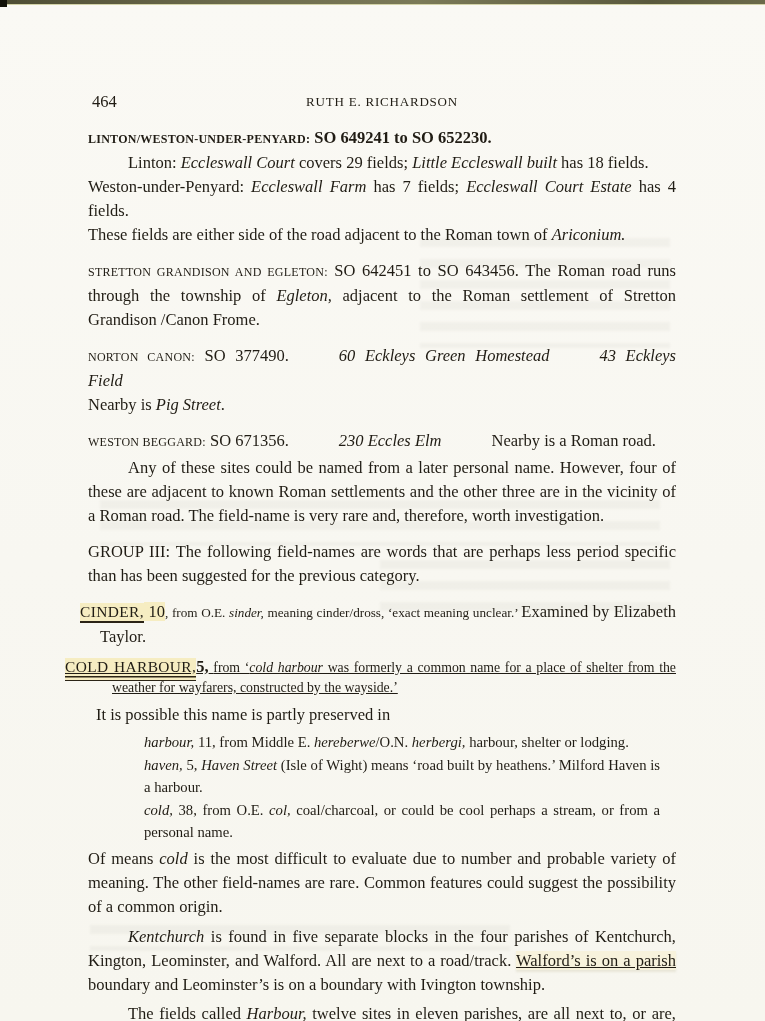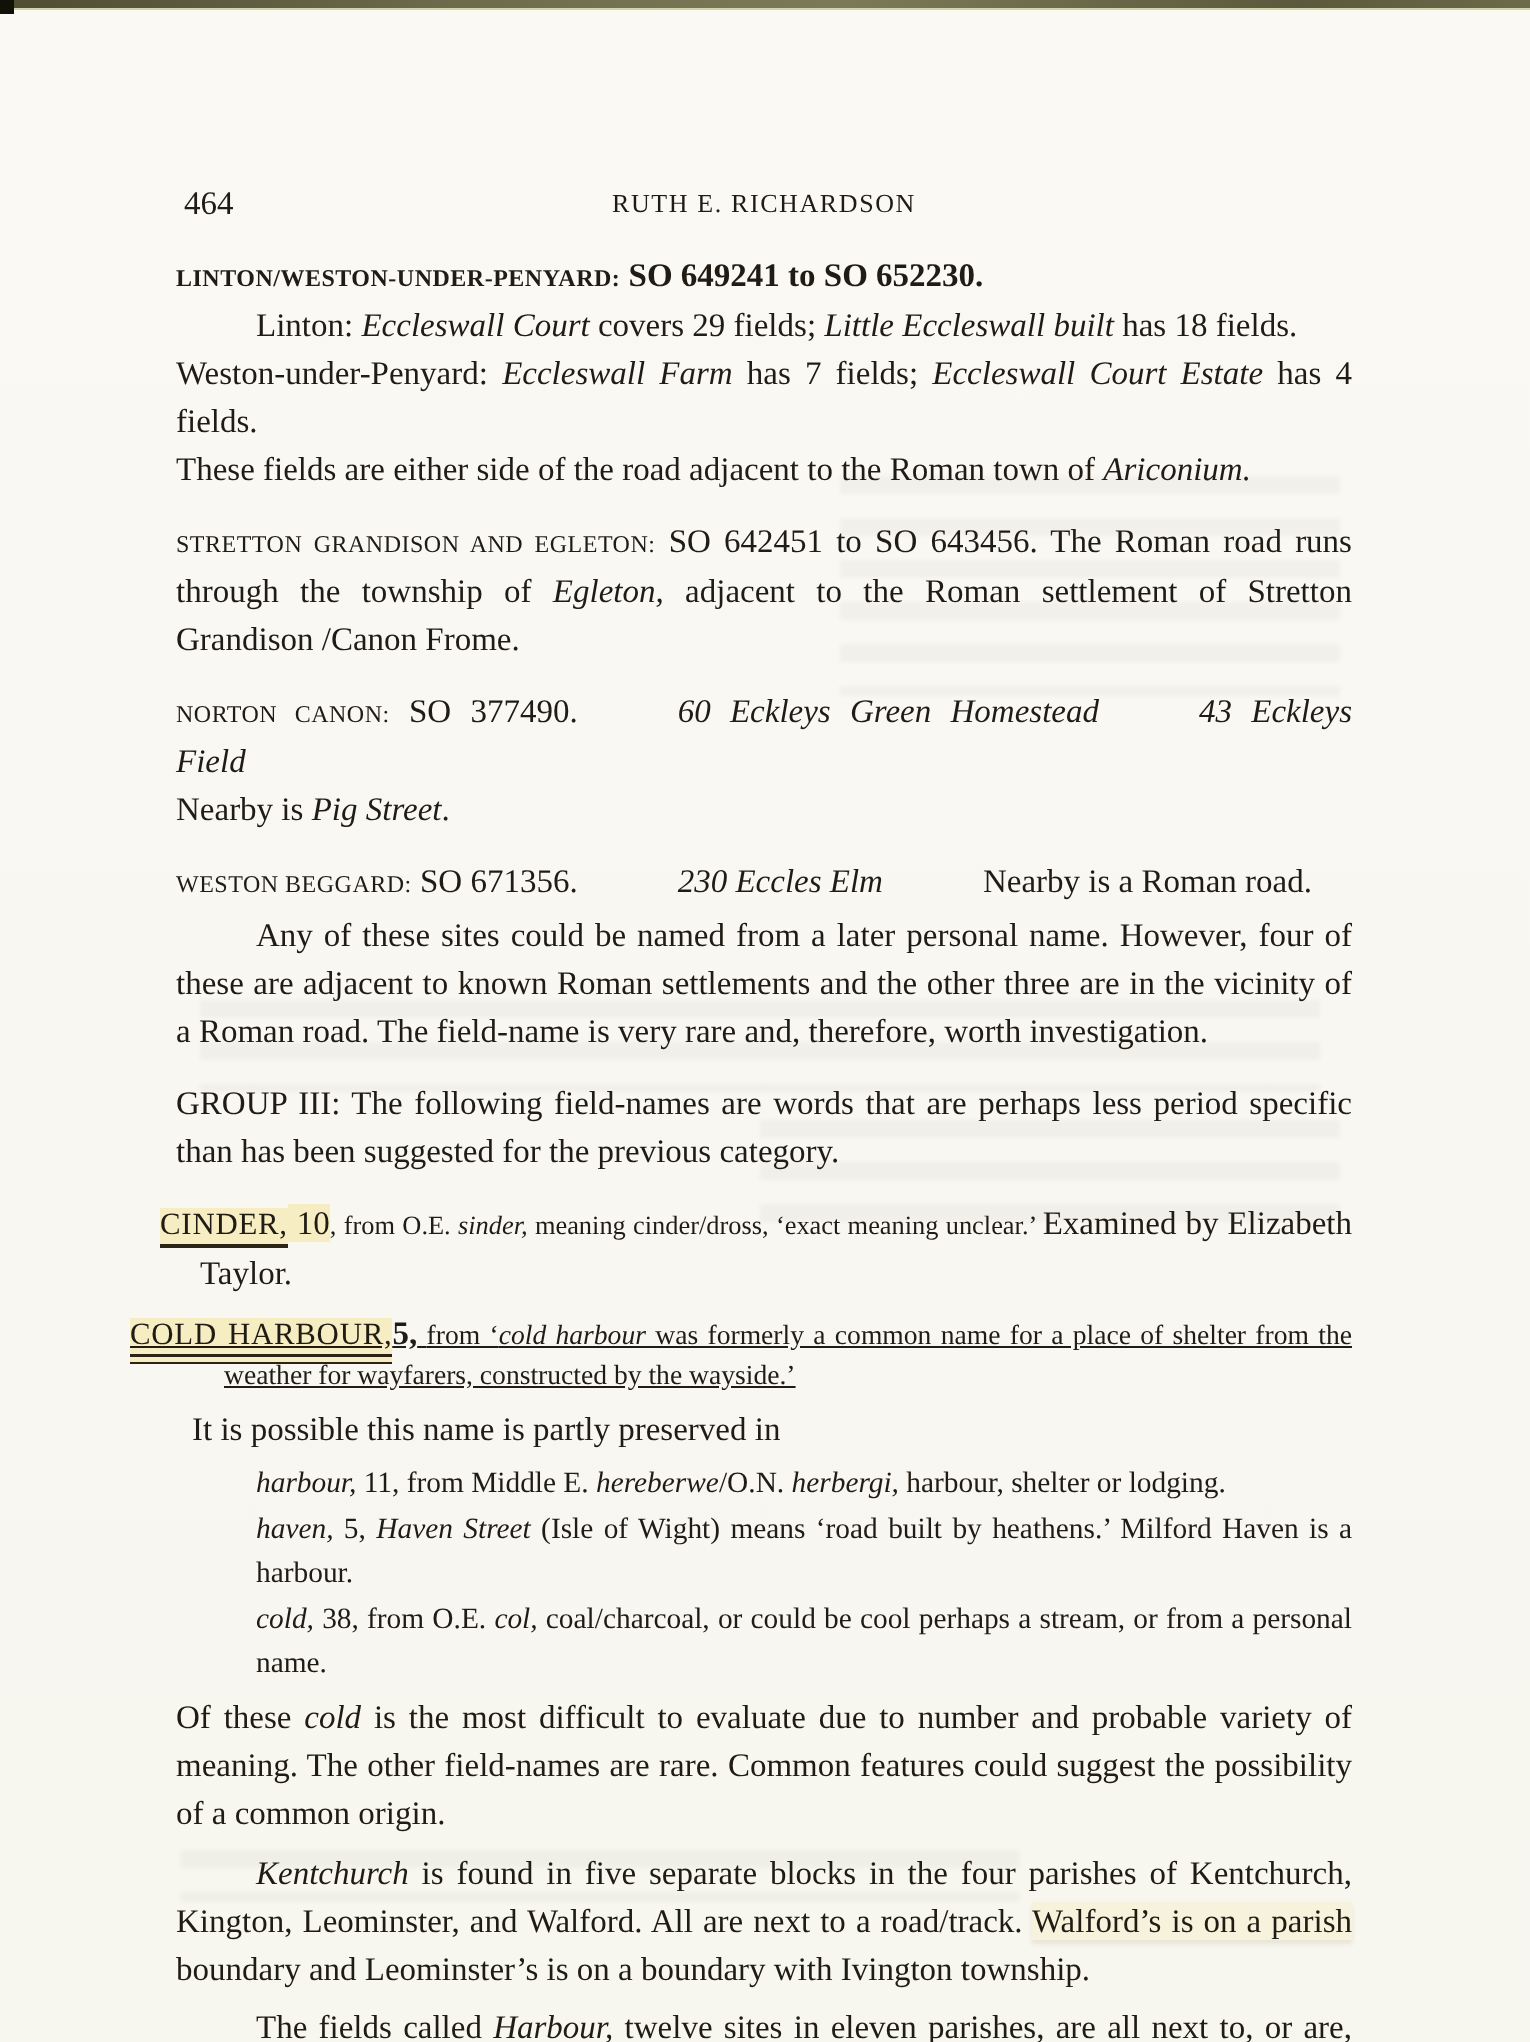--- a/index.html
+++ b/index.html
@@ -18,33 +18,33 @@
   .runhead{position:absolute;left:0;right:0;top:2px;text-align:center;font-size:13px;letter-spacing:0.8px;}
   p{margin:0;font-size:16.5px;line-height:24px;text-align:justify;}
   .ind{text-indent:40px;}
   .sc{font-size:12px;letter-spacing:0.25px;}
   .i{font-style:italic;}
   .b{font-weight:bold;}
   .sm{font-size:13.2px;}
   .sm2{font-size:13.8px;}
   .cap{font-size:15.4px;letter-spacing:0.4px;margin-top:12px;}
   .hl{background-color:#f6edc2;}
-  .hlf{background-color:rgba(247,240,209,0.65);box-shadow:0 2px 2px rgba(205,200,172,0.35);}
+  .hlf{background-color:rgba(247,240,209,0.65);box-shadow:0 2px 2px rgba(205,200,172,0.35);text-decoration:underline;}
   .u1{border-bottom:2.4px solid #2b2416;padding-bottom:1px;}
   .u2{padding-bottom:6px;background-image:linear-gradient(#2b2416,#2b2416),linear-gradient(#2b2416,#2b2416);
       background-repeat:no-repeat;background-size:100% 1.5px,100% 1.5px;
       background-position:0 100%,0 calc(100% - 3.4px);}
   .gl{margin-left:50px;}
   .mt10{margin-top:10px;font-weight:bold;} .mt12{margin-top:12px;}
   .mt6{margin-top:6px;} .mt4{margin-top:4px;} .mt2{margin-top:2px;}
   .p-cinder{margin-left:12px;text-indent:-20px;margin-top:12px;}
   .p-coldharbour{margin-left:24px;text-indent:-47px;margin-top:8px;line-height:19px;text-decoration:underline;}
   .p-it{text-indent:8px;}
   .sub{margin-left:40px;text-align:left;}
-  .sub p{font-size:14.7px;line-height:22px;margin:1px 0;}
+  .sub p{font-size:14.7px;line-height:22px;margin:1px 16px;}
   .p-fields{line-height:22.5px;}
   .bleed{position:absolute;pointer-events:none;opacity:0.05;filter:blur(1px);
     background:repeating-linear-gradient(to bottom,#6a675d 0 9px,transparent 9px 21px);}
   .b1{left:420px;top:238px;width:250px;height:110px;}
   .b2{left:100px;top:500px;width:560px;height:46px;}
   .b3{left:380px;top:560px;width:290px;height:60px;}
   .b4{left:90px;top:925px;width:420px;height:26px;}
   .corner{position:absolute;left:0;top:0;width:7px;height:7px;background:#111108;}
 </style>
 </head>
@@ -84,19 +84,19 @@
     <p class="p-coldharbour"><span class="cap hl u2">COLD HARBOUR,</span><span class="b">5,</span><span class="sm2"> </span><span class="sm2">from ‘</span><span class="sm2 i">cold harbour</span><span class="sm2"> was formerly a common name for a place of shelter from the weather for wayfarers, constructed by the wayside.’</span></p>
 
     <p class="p-it mt6"><span>It is possible this name is partly preserved in</span></p>
 
     <div class="sub mt4">
       <p><span class="i">harbour,</span><span> 11, from Middle E. </span><span class="i">hereberwe</span><span>/O.N. </span><span class="i">herbergi,</span><span> harbour, shelter or lodging.</span></p>
       <p><span class="i">haven,</span><span> 5, </span><span class="i">Haven Street</span><span> (Isle of Wight) means ‘road built by heathens.’ Milford Haven is a harbour.</span></p>
       <p><span class="i">cold,</span><span> 38, from O.E. </span><span class="i">col,</span><span> coal/charcoal, or could be cool perhaps a stream, or from a personal name.</span></p>
     </div>
 
-    <p class="mt4"><span>Of these </span><span class="i">cold</span><span> is the most difficult to evaluate due to number and probable variety of meaning. The other field-names are rare. Common features could suggest the possibility of a common origin.</span></p>
+    <p class="mt4"><span>Of means </span><span class="i">cold</span><span> is the most difficult to evaluate due to number and probable variety of meaning. The other field-names are rare. Common features could suggest the possibility of a common origin.</span></p>
 
     <p class="ind mt6"><span class="i">Kentchurch</span><span> is found in five separate blocks in the four parishes of Kentchurch, Kington, Leominster, and Walford. All are next to a road/track. </span><span class="hlf">Walford’s is on a parish</span><span> boundary and Leominster’s is on a boundary with Ivington township.</span></p>
 
     <p class="ind mt6 p-fields"><span>The fields called </span><span class="i">Harbour,</span><span> twelve sites in eleven parishes, are all next to, or are, bisected by, a road-track. In Laysters the field is on a parish boundary, adjacent to </span></p>
   </div>
 </div>
 
 </body></html>

